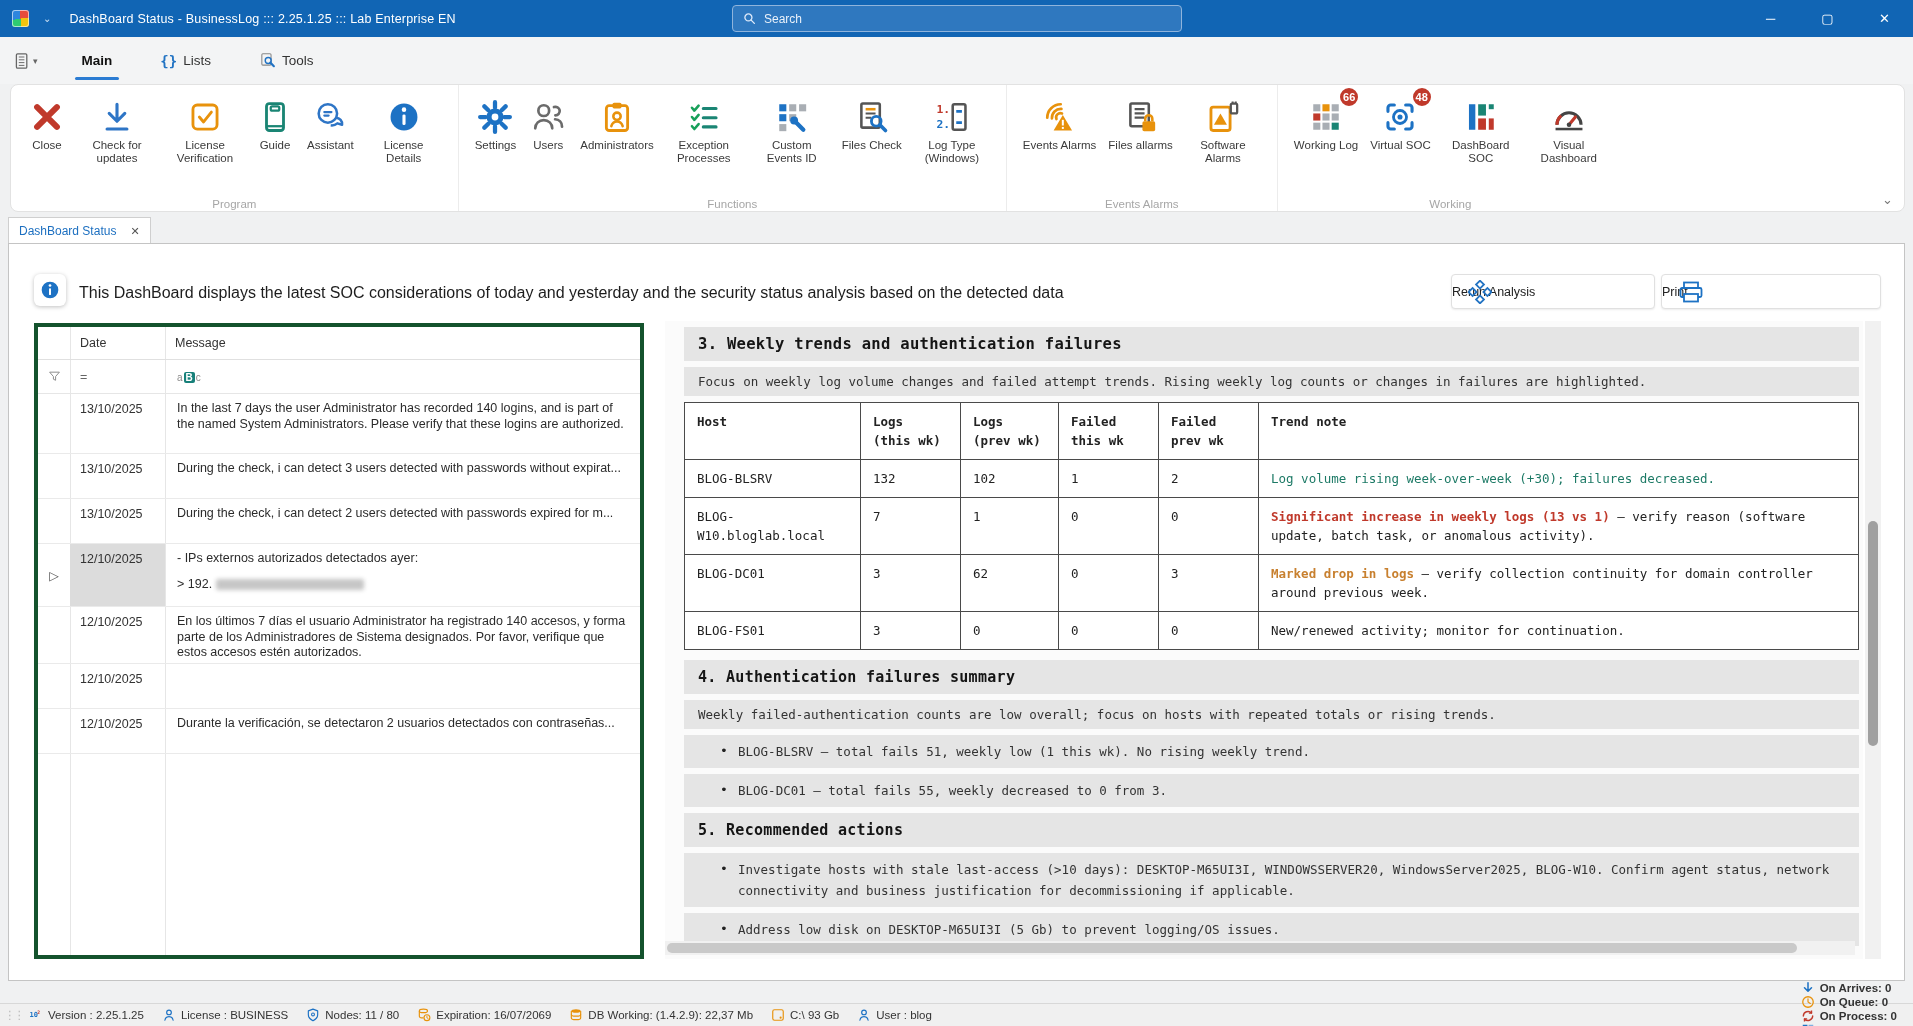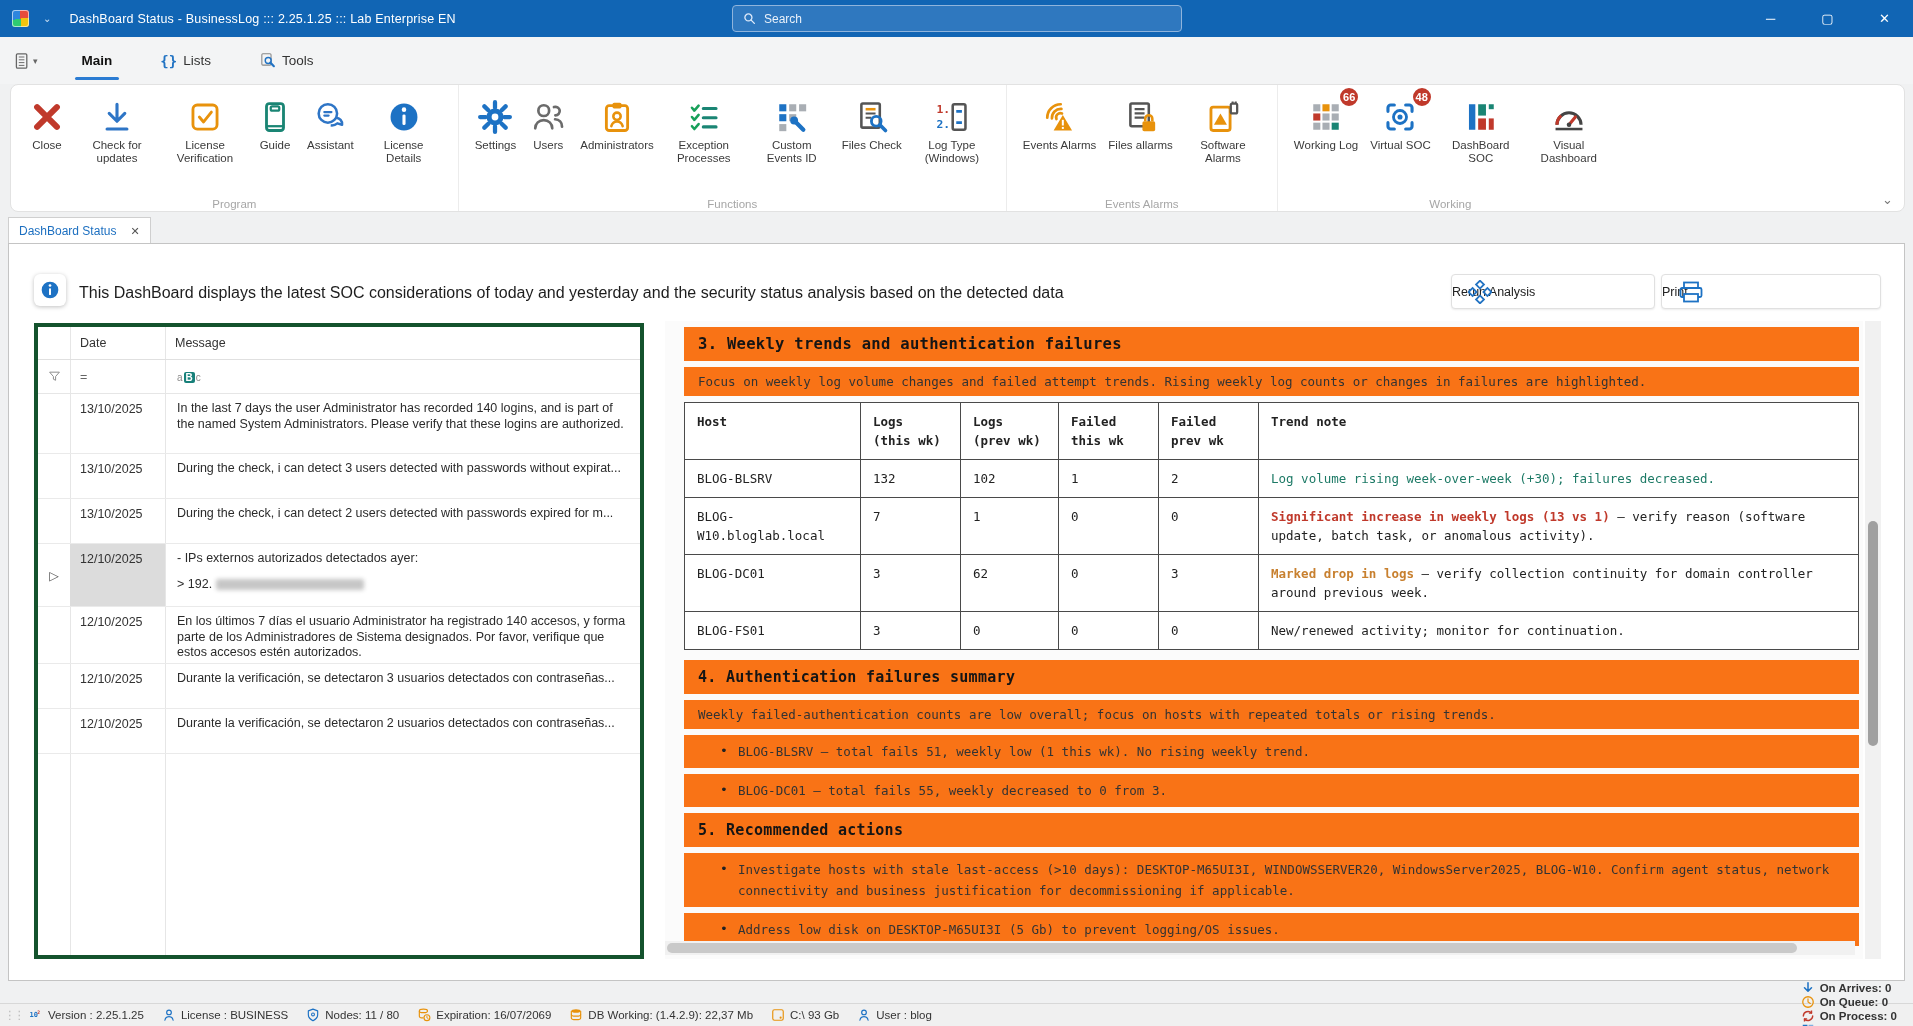--- a/index.html
+++ b/index.html
@@ -63,21 +63,21 @@
   .gcell-date{width:95px;flex:none;padding:8px 0 0 10px;color:#333;}
   .gcell-msg{flex:1;padding:7px 14px 0 12px;color:#2b2b2b;line-height:15.5px;}
   .gcell-date.sel{background:#dcdcdc;}
   .blurbar{display:inline-block;width:148px;height:11px;background:#c6c6c6;border-radius:2px;filter:blur(2px);vertical-align:middle;margin-left:4px;}
   .abc .a,.abc .c{color:#888;font-size:10px;}
   .abc .b{display:inline-block;background:#17807a;color:#fff;font-size:10px;font-weight:bold;padding:0 2px;border-radius:2px;margin:0 1px;}
 
   
   .report{position:absolute;left:656px;top:77px;width:1198px;height:638px;background:#fbfbfb;overflow:hidden;font-family:"DejaVu Sans Mono",monospace;}
   .rinner{position:absolute;left:19px;top:6px;width:1175px;}
-  .band{background:#f97316;margin-bottom:6px;}
+  .band{background:#e5e5e5;margin-bottom:6px;}
   .rh{font-size:15.5px;font-weight:bold;color:#151515;padding:8px 14px;letter-spacing:.3px;}
   .rp{font-size:12.5px;color:#333;padding:7px 14px;}
   .rtable{border-collapse:collapse;width:100%;margin:6px 0 10px 0;background:#fff;}
   .rtable th,.rtable td{border:1px solid #4a4a4a;font-size:12.5px;text-align:left;vertical-align:top;padding:9px 12px;line-height:19px;color:#222;}
   .rtable th{font-weight:bold;}
   .rbullet{position:relative;font-size:12.5px;color:#333;padding:6px 14px 6px 54px;line-height:21px;}
   .rbullet::before{content:"\2022";position:absolute;left:36px;top:5px;font-size:13px;color:#222;}
   .seg-b{font-weight:bold;}
 
   
@@ -485,23 +485,20 @@
           <div class="grow" style="height: 57px;">
             <div class="gcell-gutter"></div>
             <div class="gcell-date">12/10/2025</div>
             <div class="gcell-msg">
               <div>En los últimos 7 días el usuario Administrator ha registrado 140 accesos, y forma parte de los Administradores de Sistema designados. Por favor, verifique que estos accesos estén autorizados.</div>
             </div>
           </div>
           <div class="grow" style="height: 45px;">
             <div class="gcell-gutter"></div>
             <div class="gcell-date">12/10/2025</div>
-            <div class="gcell-msg">
-              <div>Durante la verificación, se detectaron 3 usuarios detectados con contraseñas...</div>
-            </div>
           </div>
           <div class="grow" style="height: 45px;">
             <div class="gcell-gutter"></div>
             <div class="gcell-date">12/10/2025</div>
             <div class="gcell-msg">
               <div>Durante la verificación, se detectaron 2 usuarios detectados con contraseñas...</div>
             </div>
           </div>
         </div>
     </div>

